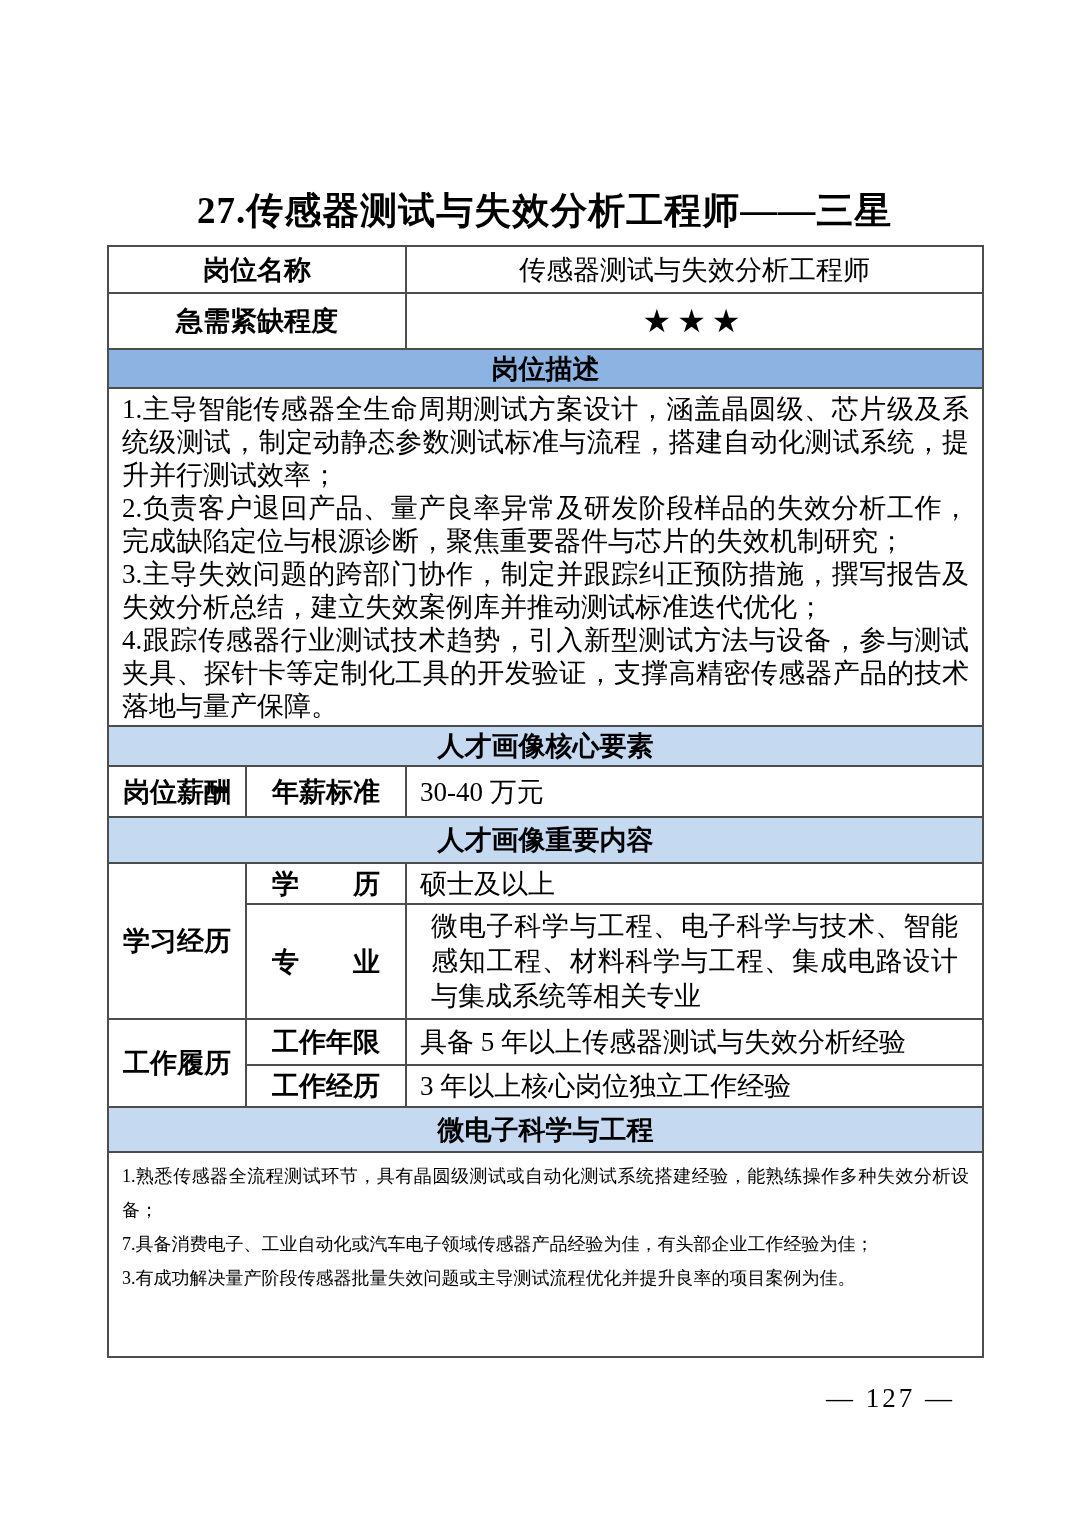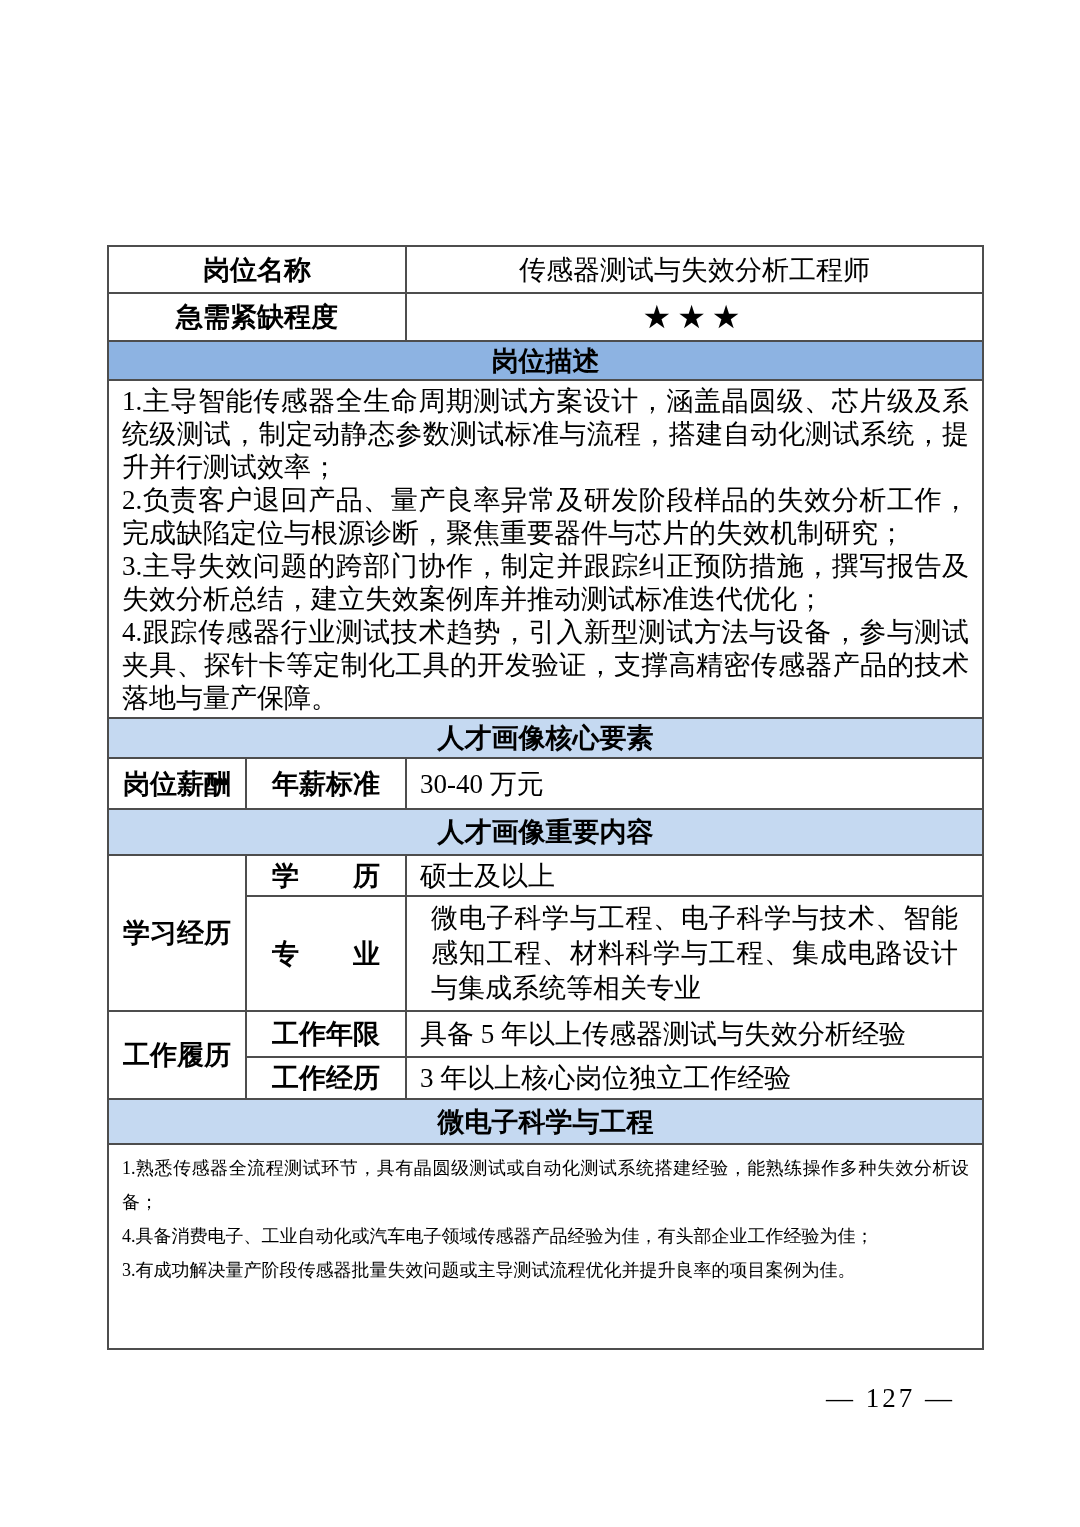--- a/index.html
+++ b/index.html
@@ -100,34 +100,35 @@
     font-size:27px;
     letter-spacing:3px;
     white-space:nowrap;
   }
 </style>
 </head>
 <body>
 
 <div class="page">
 
+  <h1 class="doc-title">27.传感器测试与失效分析工程师——三星</h1>
 
   <table class="job-table">
     <colgroup>
       <col style="width:138px">
       <col style="width:160px">
       <col style="width:577px">
     </colgroup>
     <tbody>
       <tr style="height:47px">
         <td class="lab" colspan="2">岗位名称</td>
         <td class="val-center">传感器测试与失效分析工程师</td>
       </tr>
 
-      <tr style="height:48px">
+      <tr style="height:56px">
         <td class="lab" colspan="2">急需紧缺程度</td>
         <td class="stars">★★★</td>
       </tr>
 
       <tr class="band-dark" style="height:39px">
         <td class="band" colspan="3">岗位描述</td>
       </tr>
 
       <tr>
         <td class="textblock" colspan="3" style="height:332px">
@@ -174,21 +175,21 @@
         <td class="val-left">3 年以上核心岗位独立工作经验</td>
       </tr>
 
       <tr class="band-light" style="height:45px">
         <td class="band" colspan="3">微电子科学与工程</td>
       </tr>
 
       <tr>
         <td class="textblock-bottom" colspan="3" style="height:205px">
           <div class="para">1.熟悉传感器全流程测试环节，具有晶圆级测试或自动化测试系统搭建经验，能熟练操作多种失效分析设备；</div>
-          <div class="para">4.具备消费电子、工业自动化或汽车电子领域传感器产品经验为佳，有头部企业工作经验为佳；</div>
+          <div class="para">7.具备消费电子、工业自动化或汽车电子领域传感器产品经验为佳，有头部企业工作经验为佳；</div>
           <div class="para">3.有成功解决量产阶段传感器批量失效问题或主导测试流程优化并提升良率的项目案例为佳。</div>
         </td>
       </tr>
     </tbody>
   </table>
 
   <div class="page-number">— 127 —</div>
 
 </div>
 

